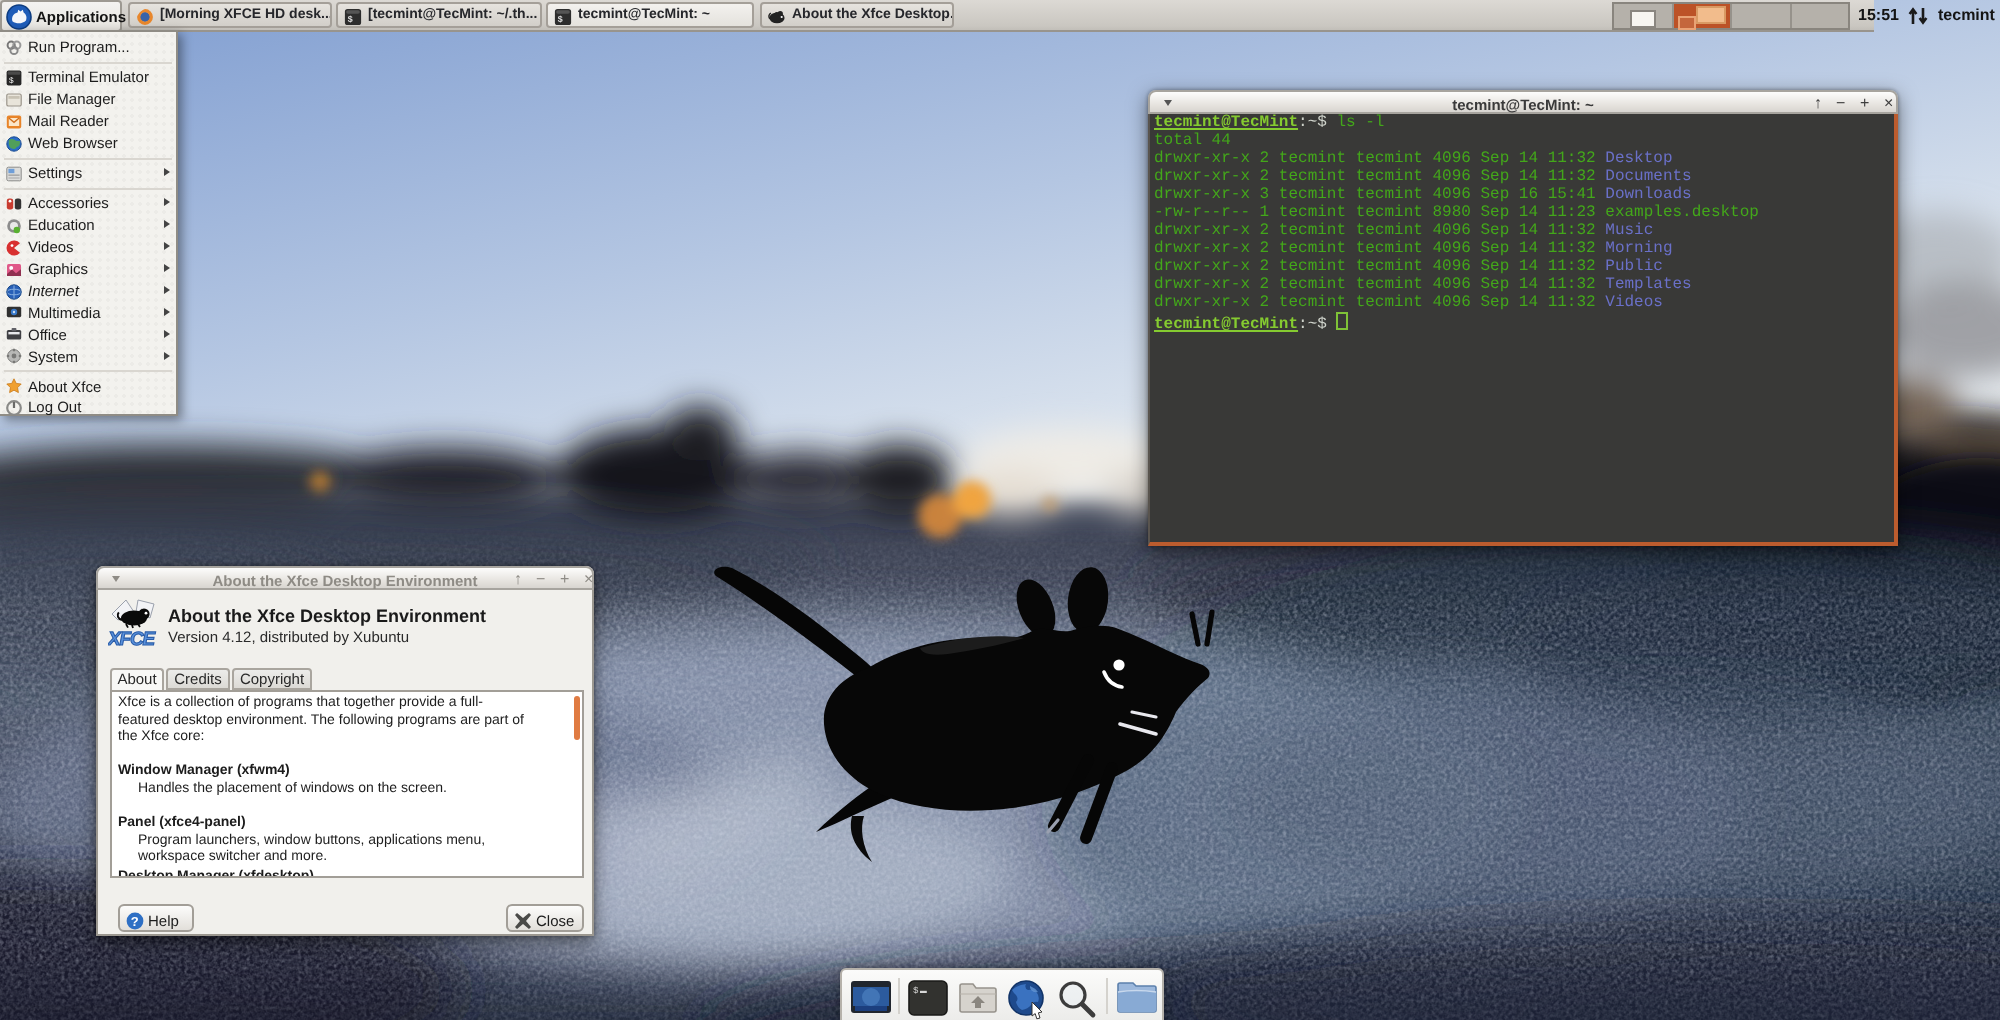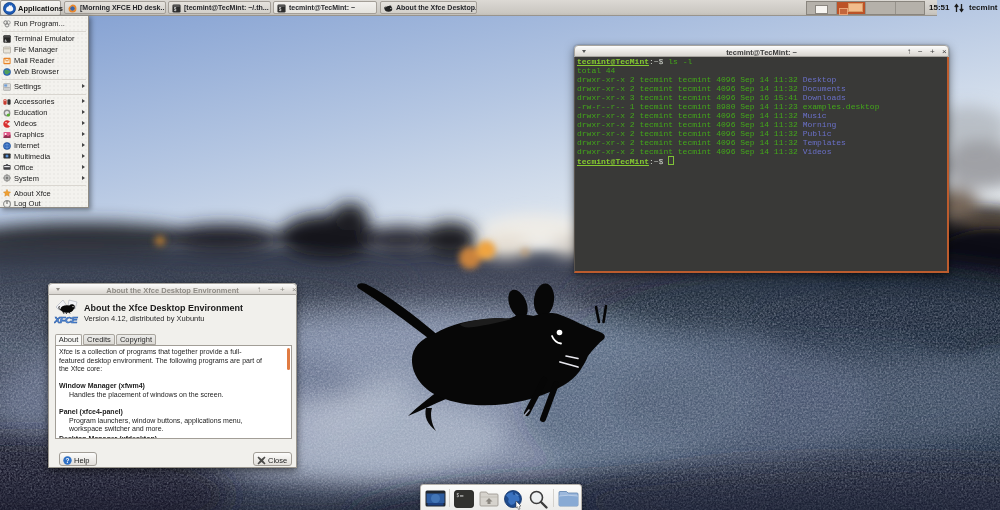--- a/index.html
+++ b/index.html
@@ -360,21 +360,21 @@
     </div>
     <div class="mi" style="top:114px;">
       <svg class="mic" viewBox="0 0 8 8">
           <rect x="0.5" y="1" width="7" height="6" rx="0.8" fill="#e05888"></rect>
           <circle cx="2.6" cy="3" r="1" fill="#fff"></circle>
           <path d="M 0.5,6 L 3,3.8 L 5,5.6 L 7.5,3.6 L 7.5,7 L 0.5,7 Z" fill="#903050"></path>
         </svg>
       <span class="mtx">Graphics</span>
         <span class="sub"></span>
     </div>
-    <div class="mi" style="top:125px;">
+    <div class="mi" style="top:125px;font-style:italic;">
       <svg class="mic" viewBox="0 0 8 8">
           <circle cx="4" cy="4" r="3.6" fill="#2860b8"></circle>
           <ellipse cx="4" cy="4" rx="3.6" ry="1.4" fill="none" stroke="#88b0e0" stroke-width="0.5"></ellipse>
           <path d="M 4,0.4 L 4,7.6" stroke="#88b0e0" stroke-width="0.5"></path>
           <circle cx="4" cy="4" r="3.6" fill="none" stroke="#184888" stroke-width="0.5"></circle>
         </svg>
       <span class="mtx">Internet</span>
         <span class="sub"></span>
     </div>
     <div class="mi" style="top:135.5px;">

